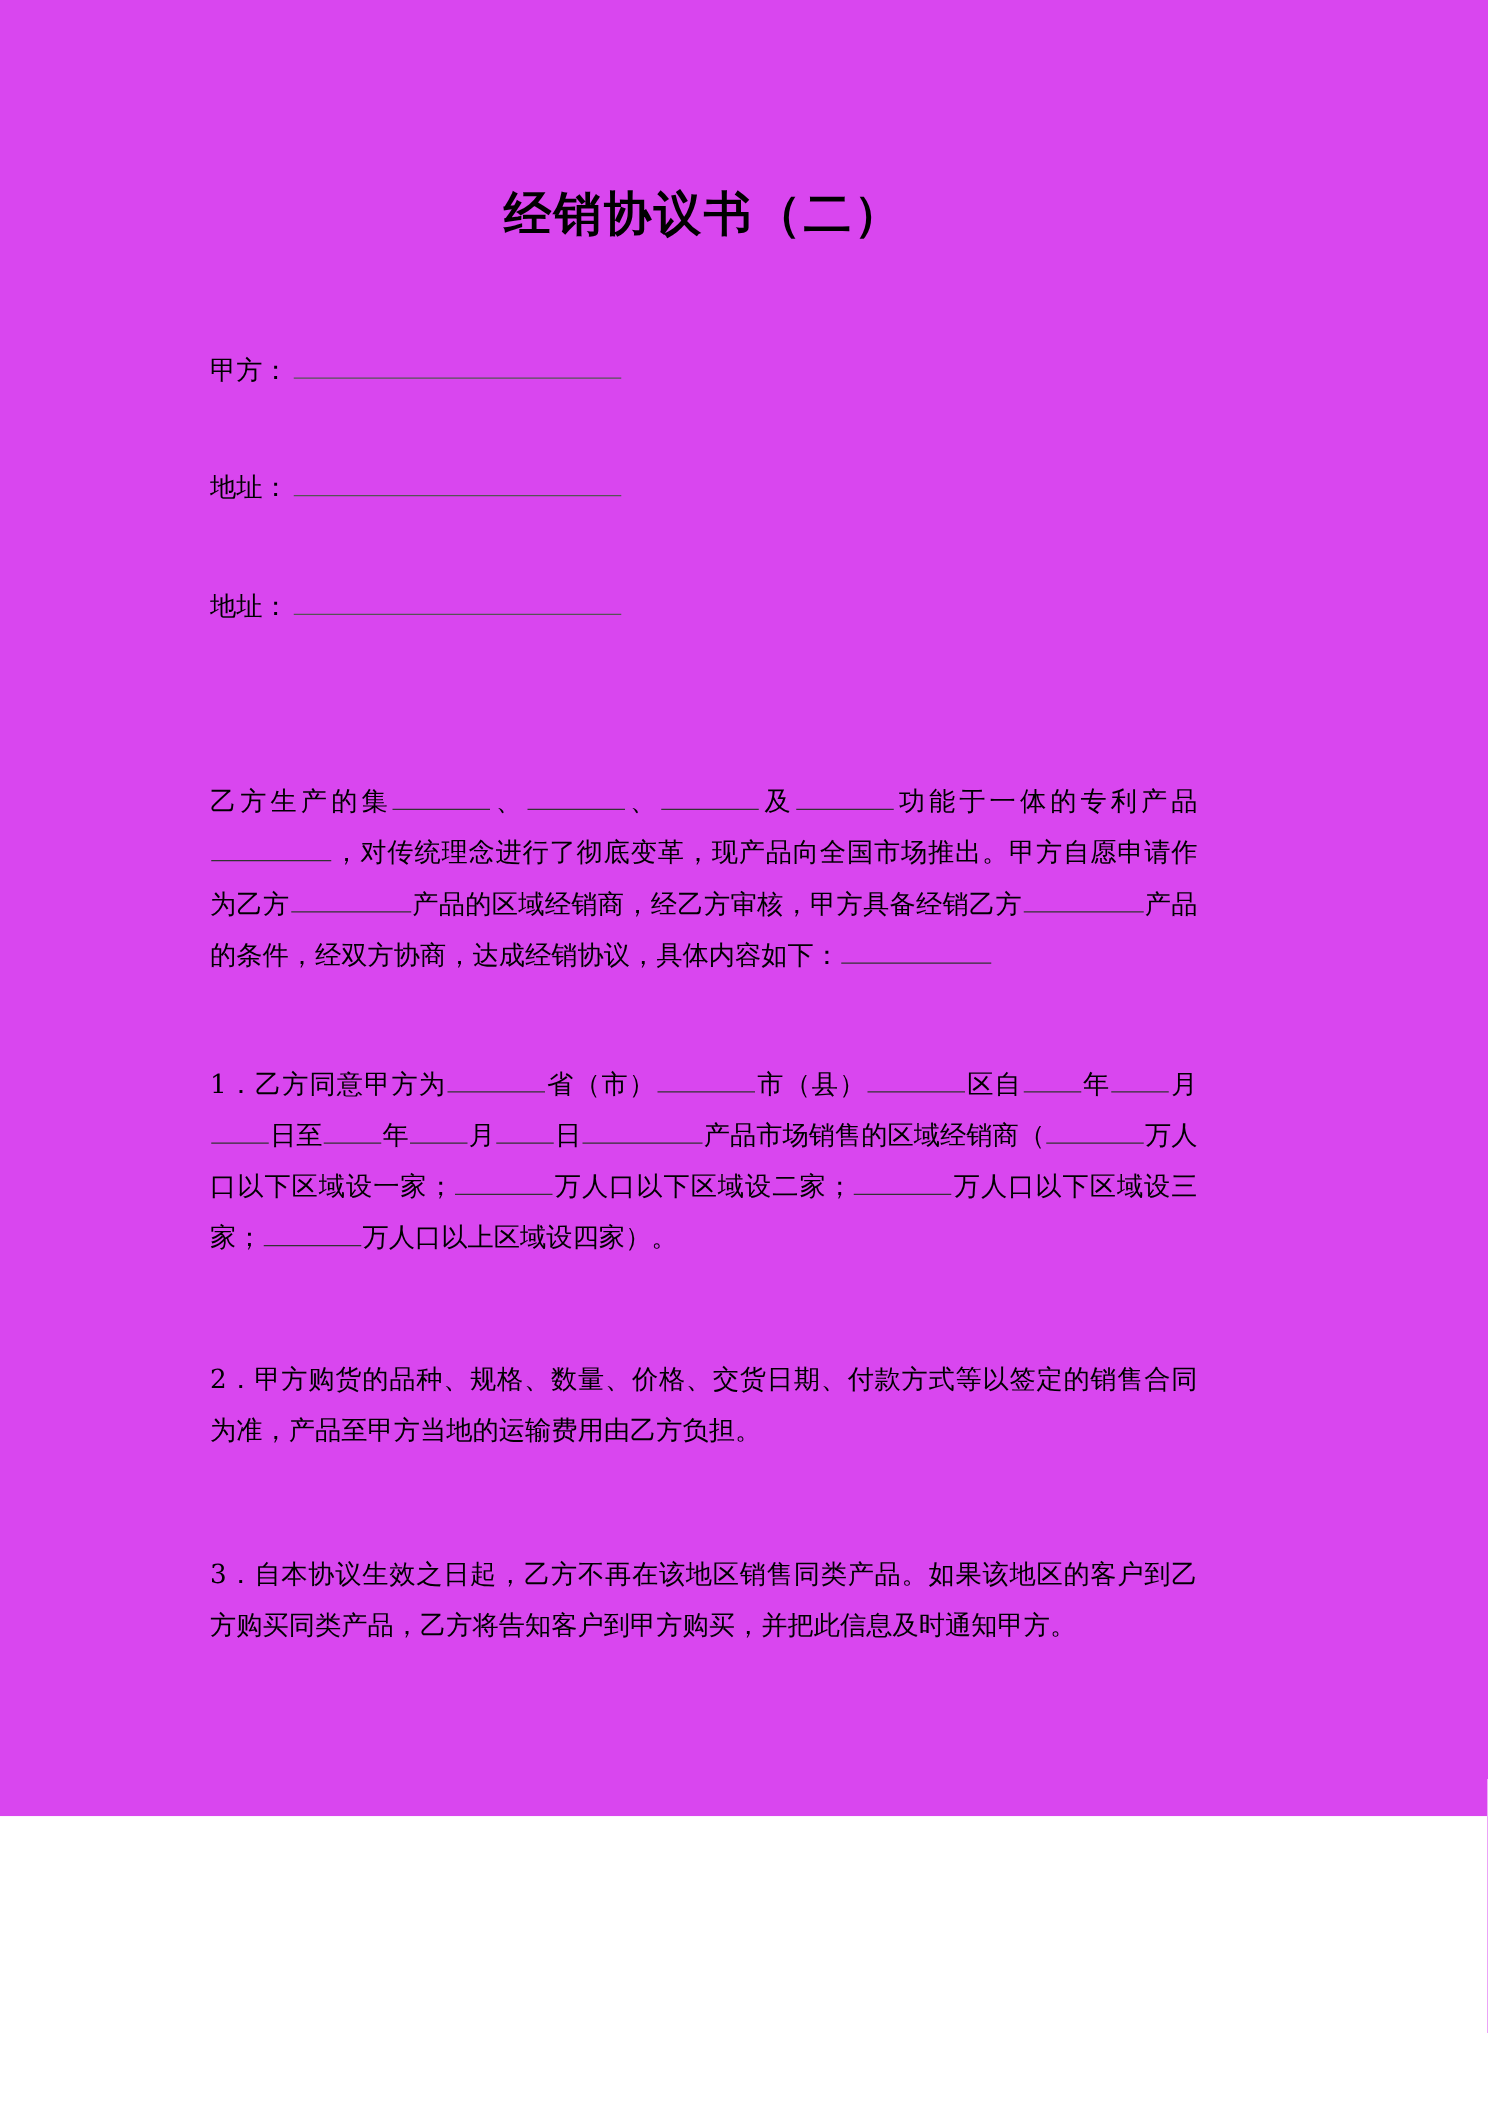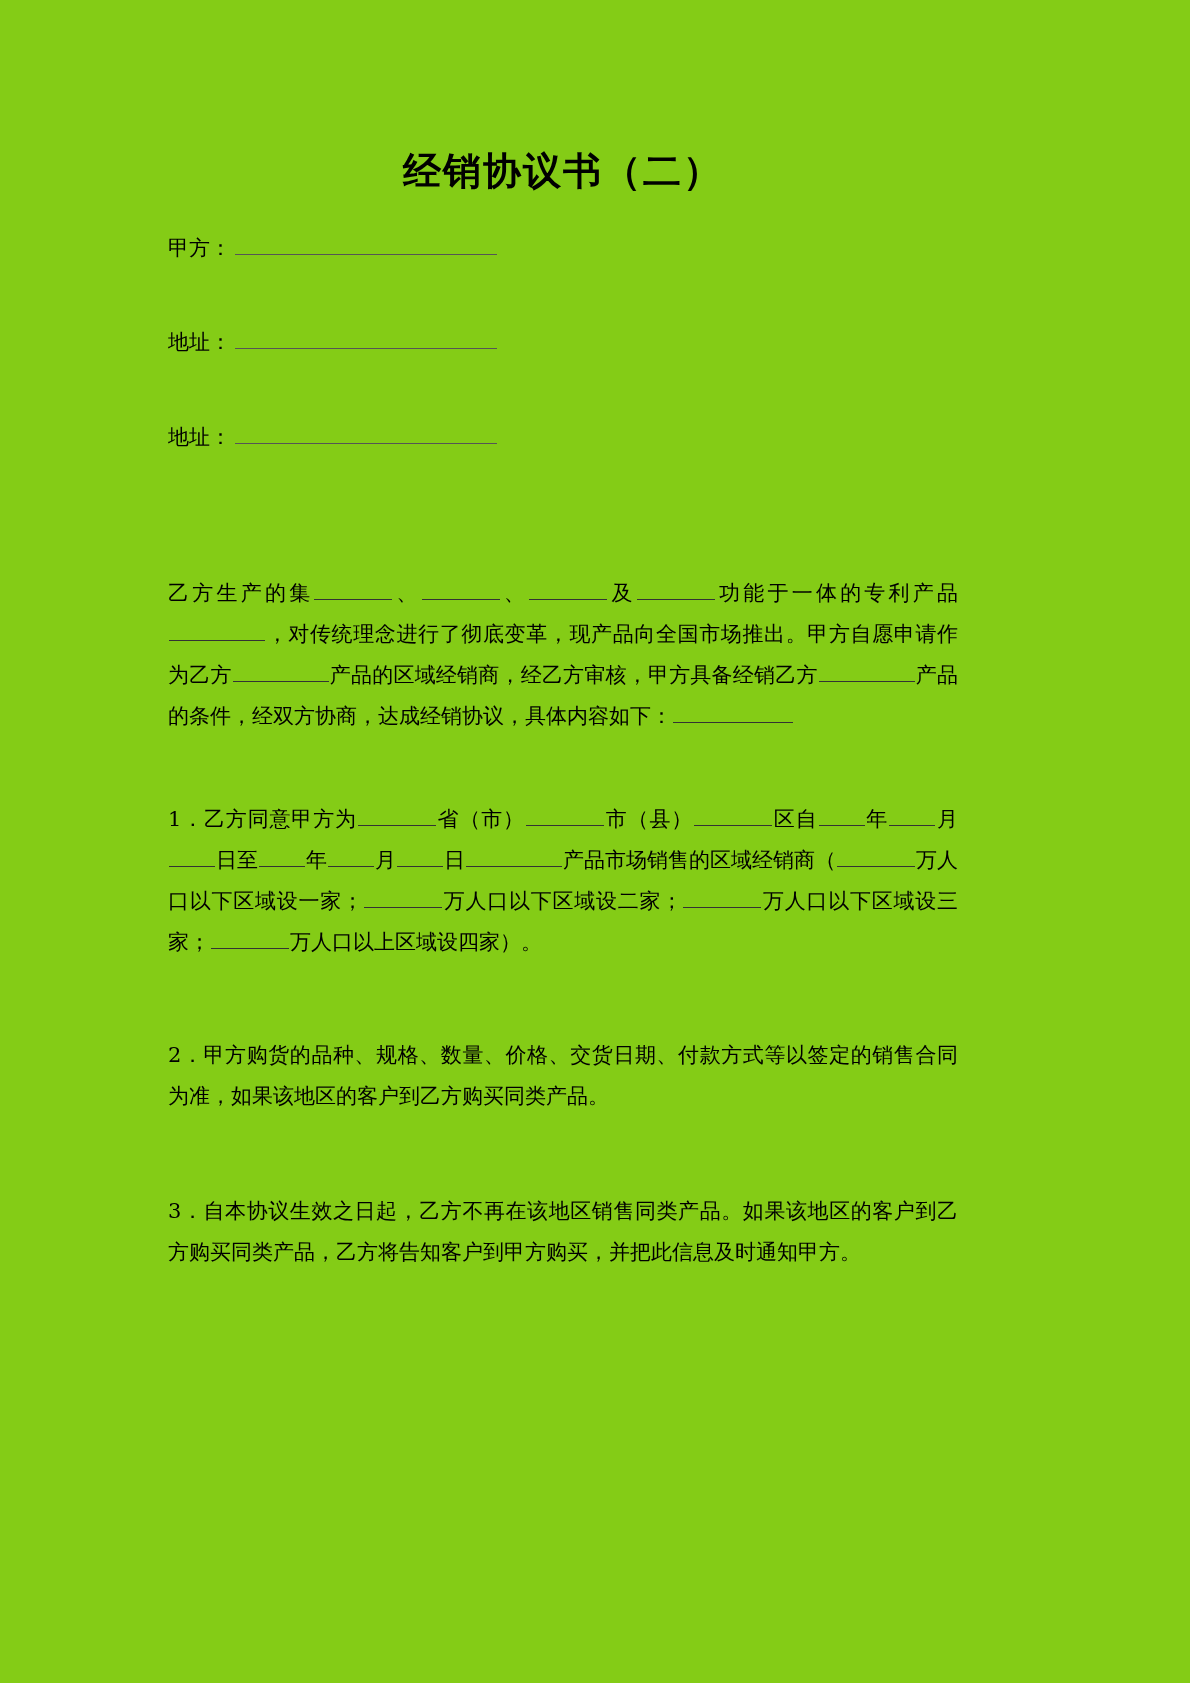--- a/index.html
+++ b/index.html
@@ -7,22 +7,22 @@
     padding: 0;
     background: #ffffff;
   }
   body {
     font-family: "DejaVu Serif", "Liberation Serif", serif;
     color: #000000;
   }
   .page {
     position: relative;
     width: 1190px;
-    height: 1683px;
-    background: #84cc16;
+    height: 1453px;
+    background: #d946ef;
     margin: 0 auto;
     overflow: hidden;
     box-sizing: border-box;
   }
   .content {
     position: absolute;
     left: 168px;
     top: 0;
     width: 790px;
   }
@@ -31,21 +31,21 @@
     font-size: 38px;
     font-weight: bold;
     letter-spacing: 2px;
     margin: 0;
     padding-top: 148px;
     padding-bottom: 0;
     line-height: 1.2;
     color: #000;
   }
   .party-block {
-    margin-top: 38px;
+    margin-top: 86px;
   }
   .party-row {
     font-size: 21px;
     line-height: 1.5;
     margin-bottom: 62px;
     white-space: nowrap;
   }
   .party-row:last-child {
     margin-bottom: 0;
   }
@@ -114,19 +114,19 @@
       <div class="party-row">
         <span class="party-label">地址：</span><span class="blank-line bl-party"></span>
       </div>
 
     </div>
 
     <p class="para intro"><span>乙方生产的集</span><span class="u u-l"></span><span>、</span><span class="u u-l"></span><span>、</span><span class="u u-l"></span><span>及</span><span class="u u-l"></span><span>功能于一体的专利产品</span><span class="u u-xl"></span><span>，对传统理念进行了彻底变革，现产品向全国市场推出。甲方自愿申请作为乙方</span><span class="u u-xl"></span><span>产品的区域经销商，经乙方审核，甲方具备经销乙方</span><span class="u u-xl"></span><span>产品的条件，经双方协商，达成经销协议，具体内容如下：</span><span class="u u-xxl"></span></p>
 
     <p class="para clause clause-1"><span>1．</span><span>乙方同意甲方为</span><span class="u u-l"></span><span>省（市）</span><span class="u u-l"></span><span>市（县）</span><span class="u u-l"></span><span>区自</span><span class="u u-s"></span><span>年</span><span class="u u-s"></span><span>月</span><span class="u u-s"></span><span>日至</span><span class="u u-s"></span><span>年</span><span class="u u-s"></span><span>月</span><span class="u u-s"></span><span>日</span><span class="u u-xl"></span><span>产品市场销售的区域经销商（</span><span class="u u-l"></span><span>万人口以下区域设一家；</span><span class="u u-l"></span><span>万人口以下区域设二家；</span><span class="u u-l"></span><span>万人口以下区域设三家；</span><span class="u u-l"></span><span>万人口以上区域设四家）。</span></p>
 
-    <p class="para clause clause-2"><span>2．</span><span>甲方购货的品种、规格、数量、价格、交货日期、付款方式等以签定的销售合同为准，如果该地区的客户到乙方购买同类产品。</span></p>
+    <p class="para clause clause-2"><span>2．</span><span>甲方购货的品种、规格、数量、价格、交货日期、付款方式等以签定的销售合同为准，产品至甲方当地的运输费用由乙方负担。</span></p>
 
     <p class="para clause clause-3"><span>3．</span><span>自本协议生效之日起，乙方不再在该地区销售同类产品。如果该地区的客户到乙方购买同类产品，乙方将告知客户到甲方购买，并把此信息及时通知甲方。</span></p>
 
 
   </div>
 </div>
 
 </body></html>

